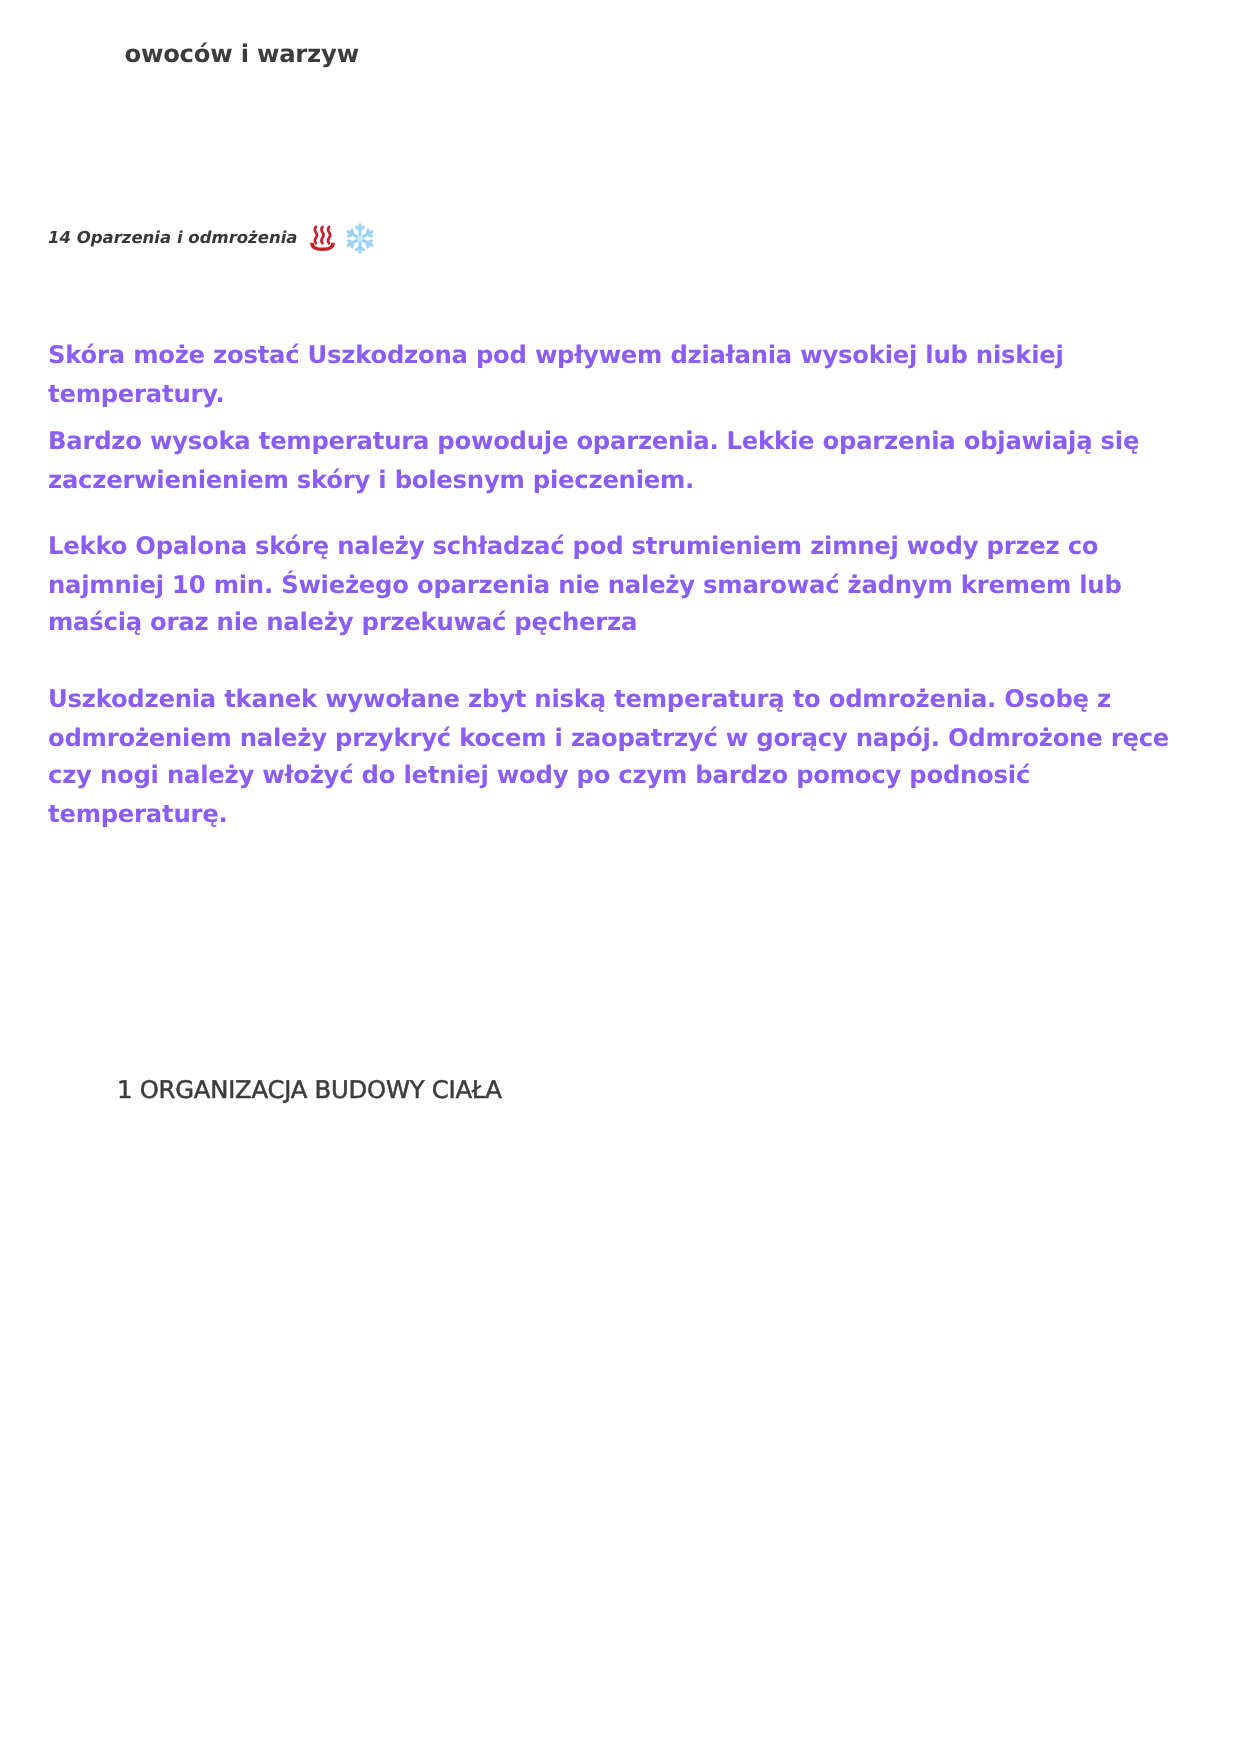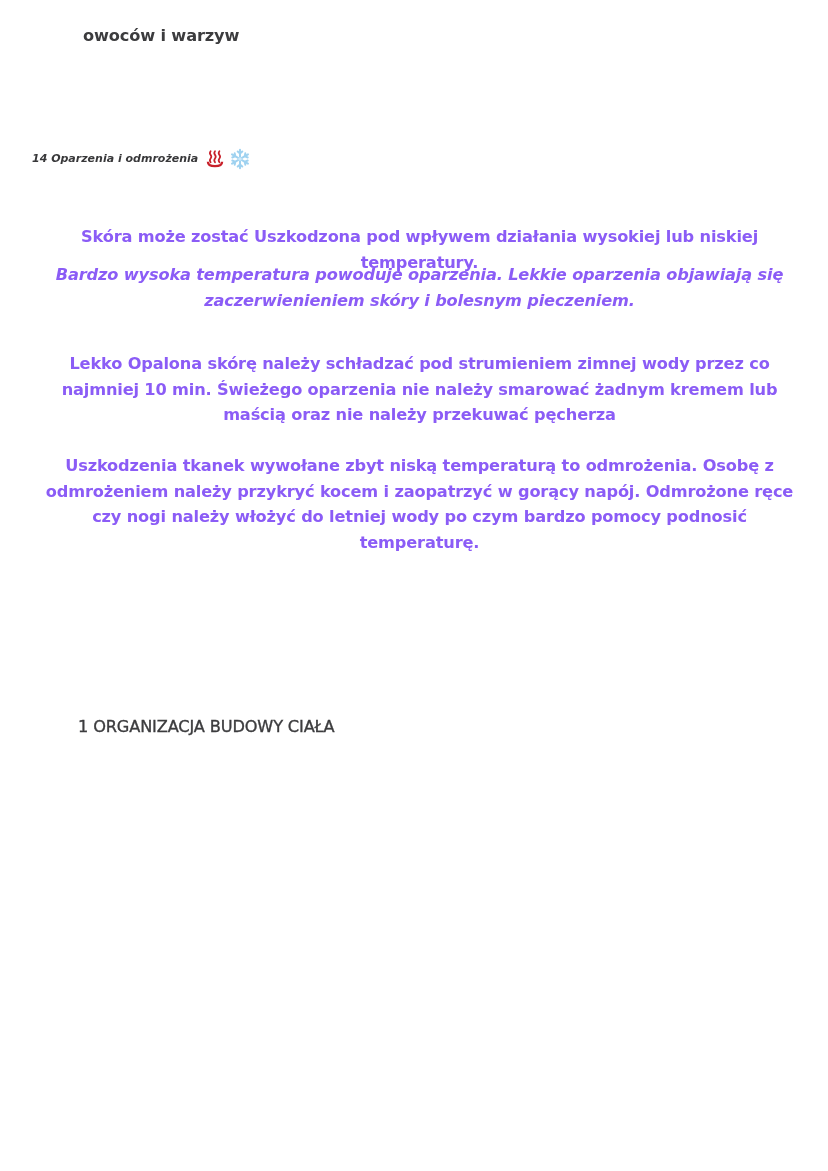--- a/index.html
+++ b/index.html
@@ -14,21 +14,20 @@
       overflow: hidden;
       font-family: "DejaVu Sans", "Liberation Sans", sans-serif;
       color: #3c3c3e;
     }
     .doc {
       position: absolute;
       left: 0;
       top: 0;
       width: 675px;
       height: 1171px;
-      text-align: center;
     }
     .line {
       position: absolute;
       left: 32px;
       margin: 0;
       font-size: 16.2px;
       font-weight: bold;
       line-height: 25.5px;
       letter-spacing: -0.15px;
       white-space: nowrap;
@@ -103,21 +102,21 @@
           <path d="M3.6 13.7 L6.8 15 L6.2 18.2"></path>
           <path d="M20.4 10.3 L17.2 9 L17.8 5.8"></path>
         </g>
         <circle cx="12" cy="12" r="2" fill="#cfeafa"></circle>
       </svg>
     </span>
   </h2>
 
   <p class="para" style="top:224px;">Skóra może zostać Uszkodzona pod wpływem działania wysokiej lub niskiej temperatury.</p>
 
-  <p class="para" style="top:262px;font-style:italic;">Bardzo wysoka temperatura powoduje oparzenia. Lekkie oparzenia objawiają się zaczerwienieniem skóry i bolesnym pieczeniem.</p>
+  <p class="para" style="top:281px;">Bardzo wysoka temperatura powoduje oparzenia. Lekkie oparzenia objawiają się zaczerwienieniem skóry i bolesnym pieczeniem.</p>
 
   <p class="para" style="top:351px;">Lekko Opalona skórę należy schładzać pod strumieniem zimnej wody przez co najmniej 10 min. Świeżego oparzenia nie należy smarować żadnym kremem lub maścią oraz nie należy przekuwać pęcherza</p>
 
   <p class="para" style="top:453px;">Uszkodzenia tkanek wywołane zbyt niską temperaturą to odmrożenia. Osobę z odmrożeniem należy przykryć kocem i zaopatrzyć w gorący napój. Odmrożone ręce czy nogi należy włożyć do letniej wody po czym bardzo pomocy podnosić temperaturę.</p>
 
 
   <p class="line plain" style="top:714px;margin-left:46px;">1 ORGANIZACJA BUDOWY CIAŁA</p>
 
 
 </div>

